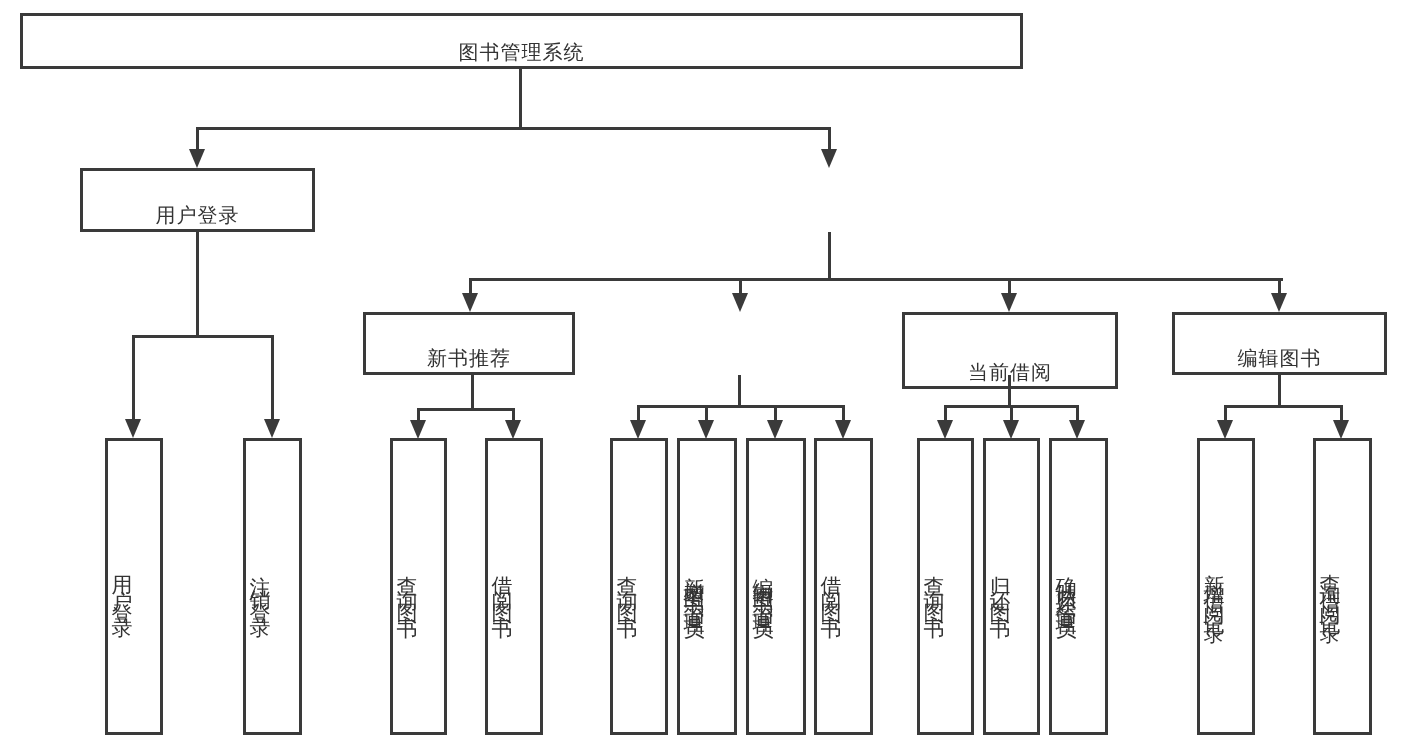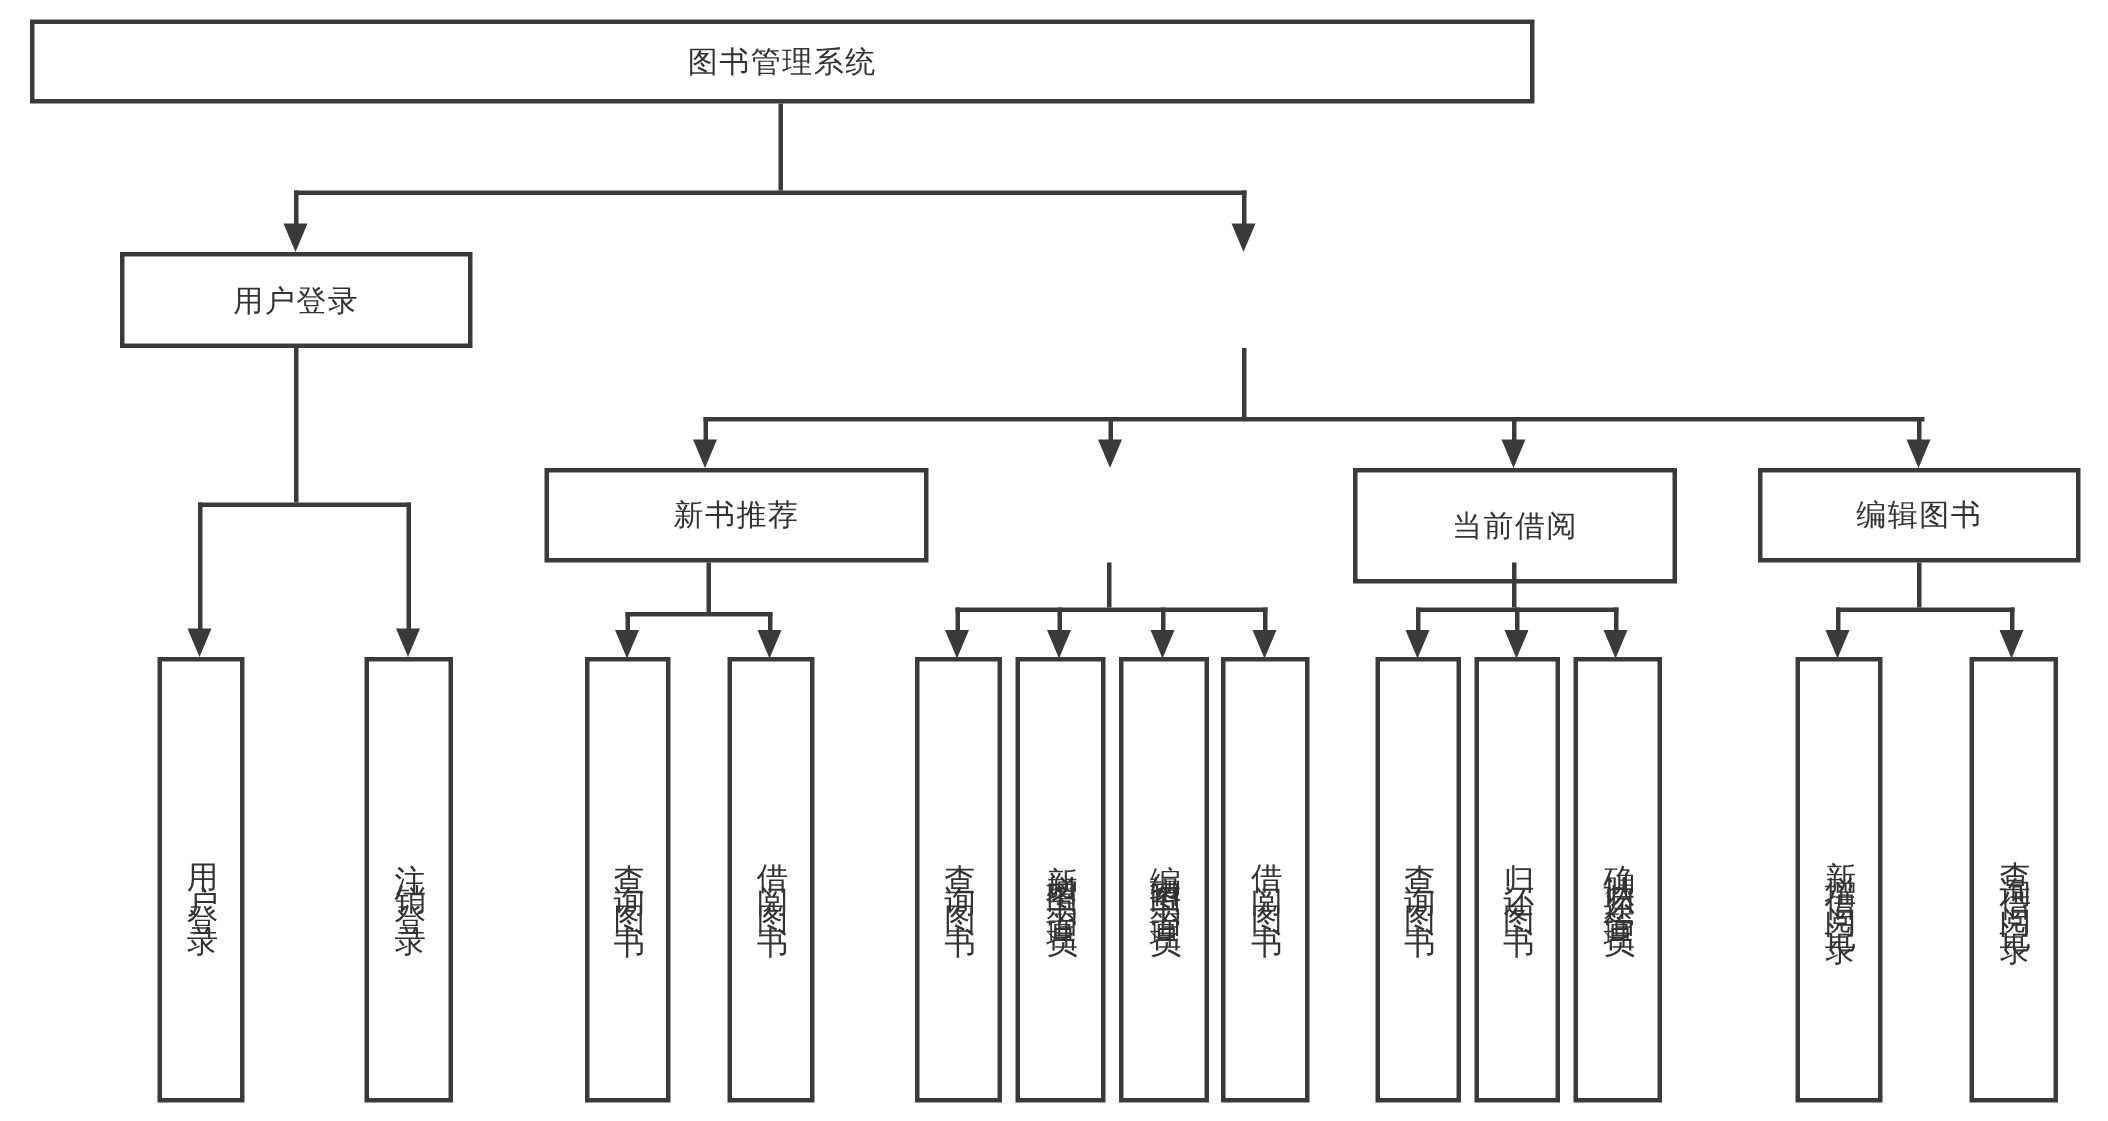--- a/index.html
+++ b/index.html
@@ -10,21 +10,21 @@
     background:#ffffff;
     font-family:"Liberation Sans","DejaVu Sans",sans-serif;
     overflow:hidden;
   }
   .box{
     position:absolute;
     box-sizing:border-box;
     border:3px solid #3a3a3a;
     background:#ffffff;
     display:flex;
-    align-items:center;
+    align-items:flex-end;
     justify-content:center;
     color:#333333;
   }
   .hbox{font-size:20px;letter-spacing:1px;}
   .vbox{writing-mode:vertical-rl;font-size:21px;}
   .vs{letter-spacing:14px;}  
   .vm{letter-spacing:10px;}  
   .vl{letter-spacing:6px;}   
   .seg{position:absolute;background:#3a3a3a;}
   .arw{
@@ -74,21 +74,21 @@
   <div class="seg" style="left:469px;top:278px;width:814px;height:3px;"></div>
   <div class="seg" style="left:469px;top:278px;width:3px;height:16px;"></div>
   <div class="arw" style="left:462px;top:293px;"></div>
   <div class="seg" style="left:739px;top:278px;width:3px;height:16px;"></div>
   <div class="arw" style="left:732px;top:293px;"></div>
   <div class="seg" style="left:1008px;top:278px;width:3px;height:16px;"></div>
   <div class="arw" style="left:1001px;top:293px;"></div>
   <div class="seg" style="left:1278px;top:278px;width:3px;height:16px;"></div>
   <div class="arw" style="left:1271px;top:293px;"></div>
 
-  <div class="box hbox" style="left:363px;top:312px;width:256px;height:63px;">
+  <div class="box hbox" style="left:363px;top:312px;width:212px;height:63px;">
     <span>新书推荐</span>
   </div>
   <div class="box hbox" style="left:902px;top:312px;width:216px;height:77px;">
     <span>当前借阅</span>
   </div>
   <div class="box hbox" style="left:1172px;top:312px;width:215px;height:63px;">
     <span>编辑图书</span>
   </div>
 
   <div class="seg" style="left:471px;top:375px;width:3px;height:33px;"></div>

